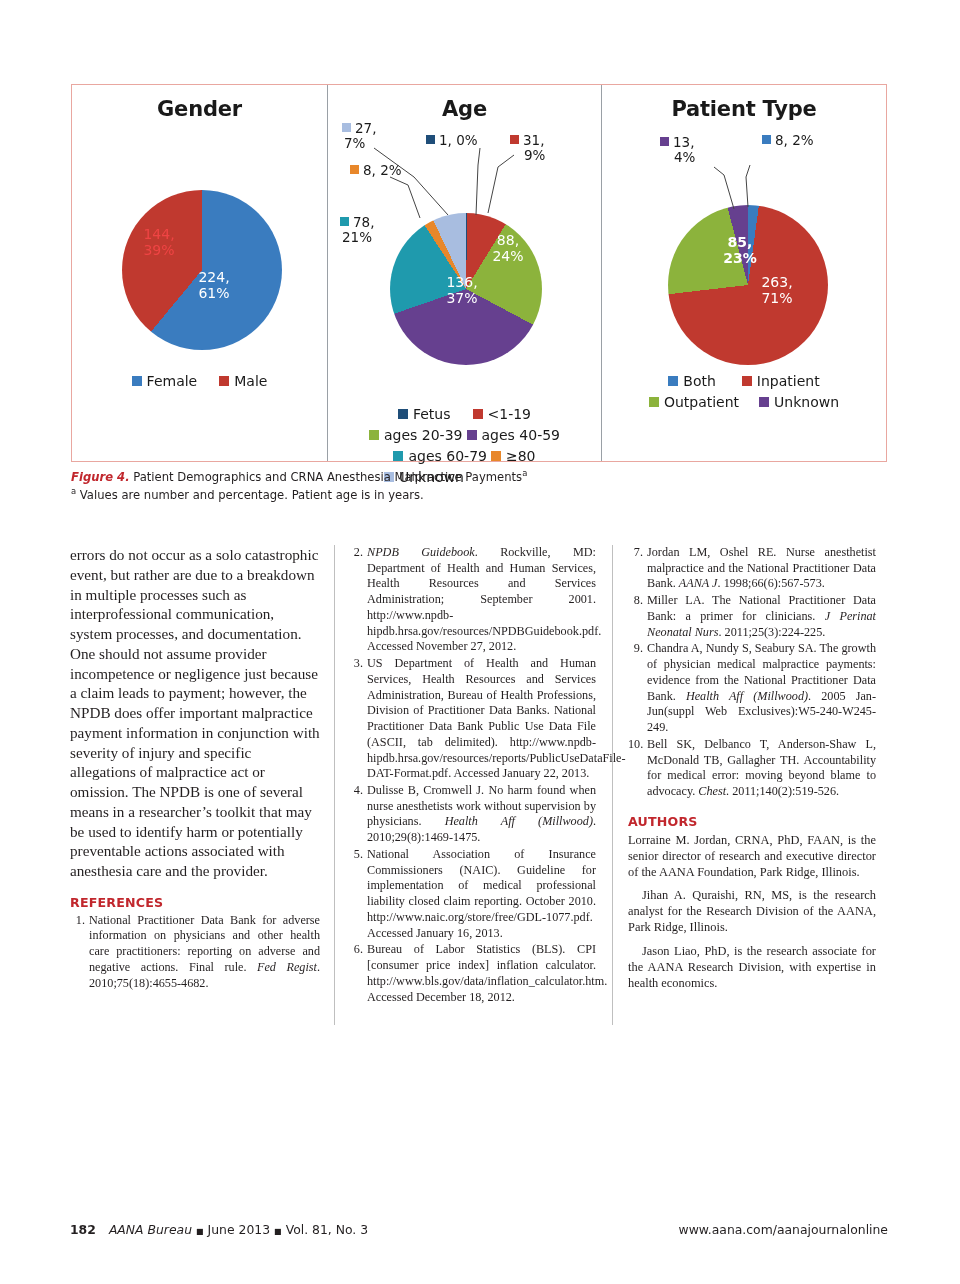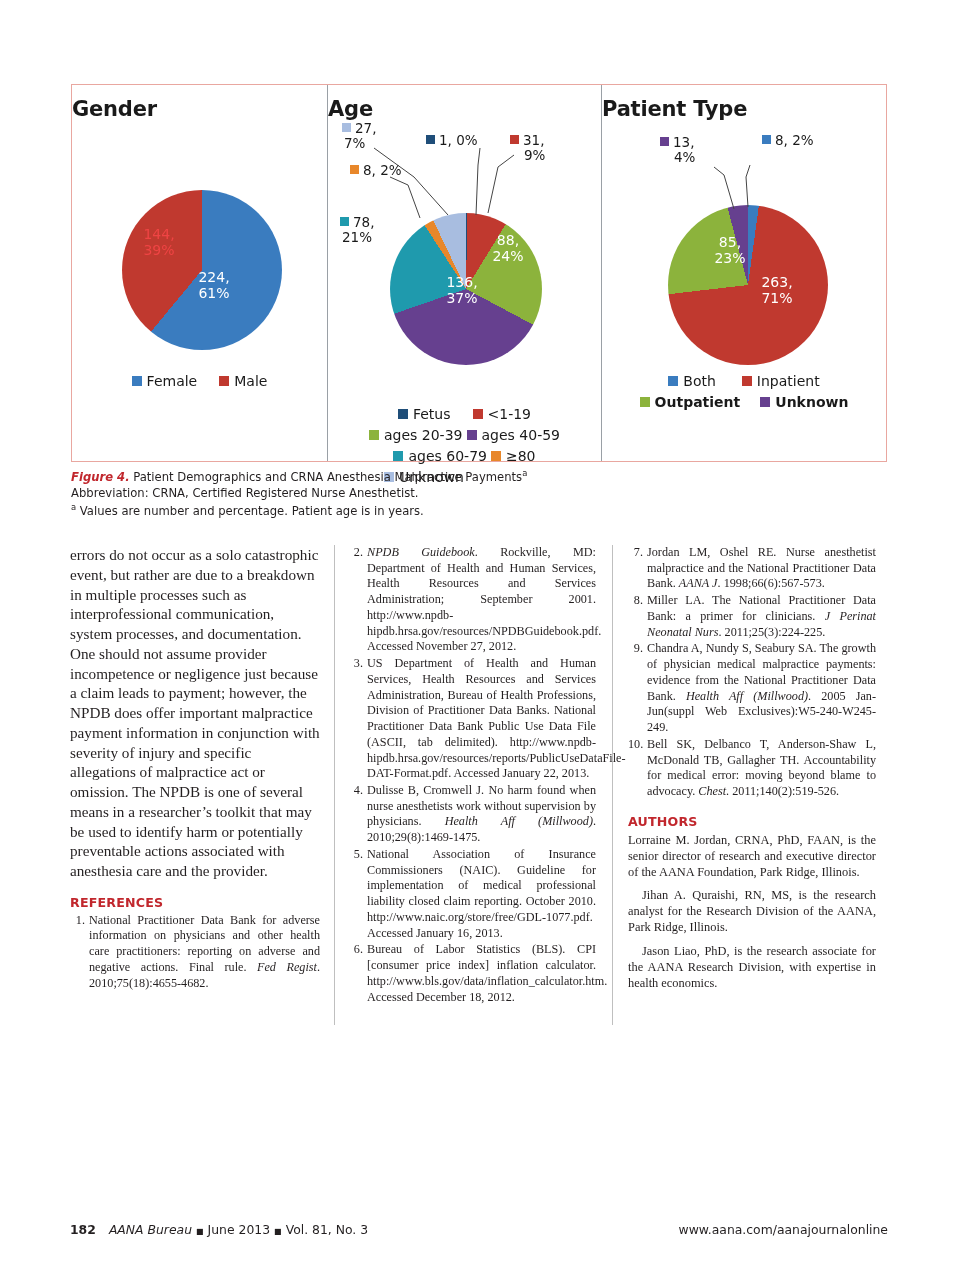--- a/index.html
+++ b/index.html
@@ -19,21 +19,21 @@
     border:1px solid #e9a7a0;
     box-sizing:border-box;
     display:flex;
   }
   .panel{ position:relative; box-sizing:border-box; height:100%; }
   .panel.gender{ width:256px; border-right:1px solid #9aa0a6; }
   .panel.age{ width:274px; border-right:1px solid #9aa0a6; }
   .panel.ptype{ width:284px; }
 
   .panel-title{
-    position:absolute; left:0; right:0; 
+    position:absolute; left:0; right:0; text-align:center;
     font-family:"DejaVu Sans", sans-serif;
     font-weight:bold; font-size:21px; letter-spacing:-.2px;
     color:#1a1a1a;
   }
   .gender .panel-title{ top:12px; }
   .age .panel-title{ top:12px; }
   .ptype .panel-title{ top:12px; }
 
   .pie{ position:absolute; border-radius:50%; }
 
@@ -279,60 +279,59 @@
 
     <div class="callout-label" style="left:58px; top:50px;">
       <span class="sw" style="background:#66408f"></span><span>13,</span><br>
       <span style="margin-left:14px">4%</span>
     </div>
 
     <div class="callout-label" style="left:160px; top:48px;">
       <span class="sw" style="background:#3a7cbf"></span><span>8, 2%</span>
     </div>
 
-    <div class="pie-label white" style="left:106px; top:150px; width:44px;">
+    <div class="pie-label white" style="left:116px; top:150px; width:44px;font-weight:bold;">
       <span>85,</span><br>
       <span>23%</span>
     </div>
     <div class="pie-label white" style="left:148px; top:190px; width:54px;">
       <span>263,</span><br>
       <span>71%</span>
     </div>
 
     <div class="legend" style="top:288px;">
       <div class="legend-row" style="gap:26px;">
         <div class="legend-item">
           <span class="sw" style="background:#3a7cbf"></span>
           <span>Both</span>
         </div>
         <div class="legend-item">
           <span class="sw" style="background:#c0392f"></span>
           <span>Inpatient</span>
         </div>
       </div>
-      <div class="legend-row" style="gap:20px;font-weight:bold;">
+      <div class="legend-row" style="gap:20px;">
         <div class="legend-item">
           <span class="sw" style="background:#8cb33c"></span>
           <span>Outpatient</span>
         </div>
         <div class="legend-item">
           <span class="sw" style="background:#66408f"></span>
           <span>Unknown</span>
         </div>
       </div>
     </div>
   </div>
 </div>
 
 <div class="caption">
   <div>
     <span class="fignum">Figure 4.</span>
     <span>Patient Demographics and CRNA Anesthesia Malpractice Payments</span><sup>a</sup>
   </div>
-  <div>Abbreviation: CRNA, Certified Registered Nurse Anesthetist.</div>
   <div><sup>a</sup><span> Values are number and percentage. Patient age is in years.</span></div>
 </div>
 
 <div class="divider" style="left:334px; height:480px;"></div>
 <div class="divider" style="left:612px; height:480px;"></div>
 
 <div class="col col1">
   <div class="bodytext">errors do not occur as a solo catastrophic event, but rather are due to a breakdown in multiple processes such as interprofessional communication, system processes, and documentation. One should not assume provider incompetence or negligence just because a claim leads to payment; however, the NPDB does offer important malpractice payment information in conjunction with severity of injury and specific allegations of malpractice act or omission. The NPDB is one of several means in a researcher’s toolkit that may be used to identify harm or potentially preventable actions associated with anesthesia care and the provider.</div>
   <div class="secthead">REFERENCES</div>
   <ol class="refs">

